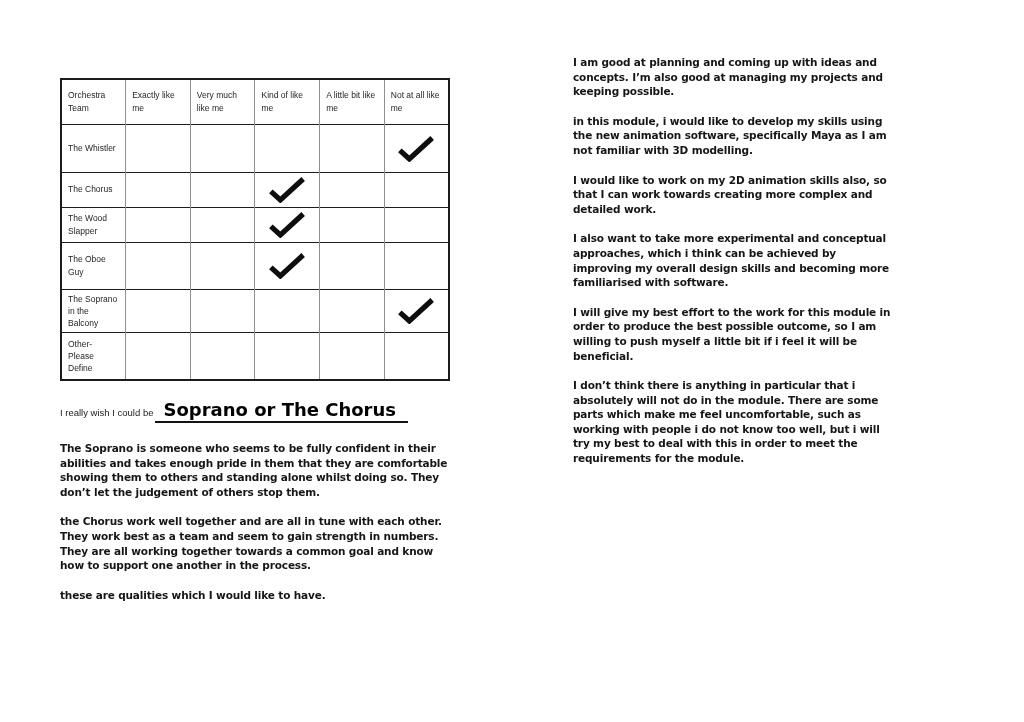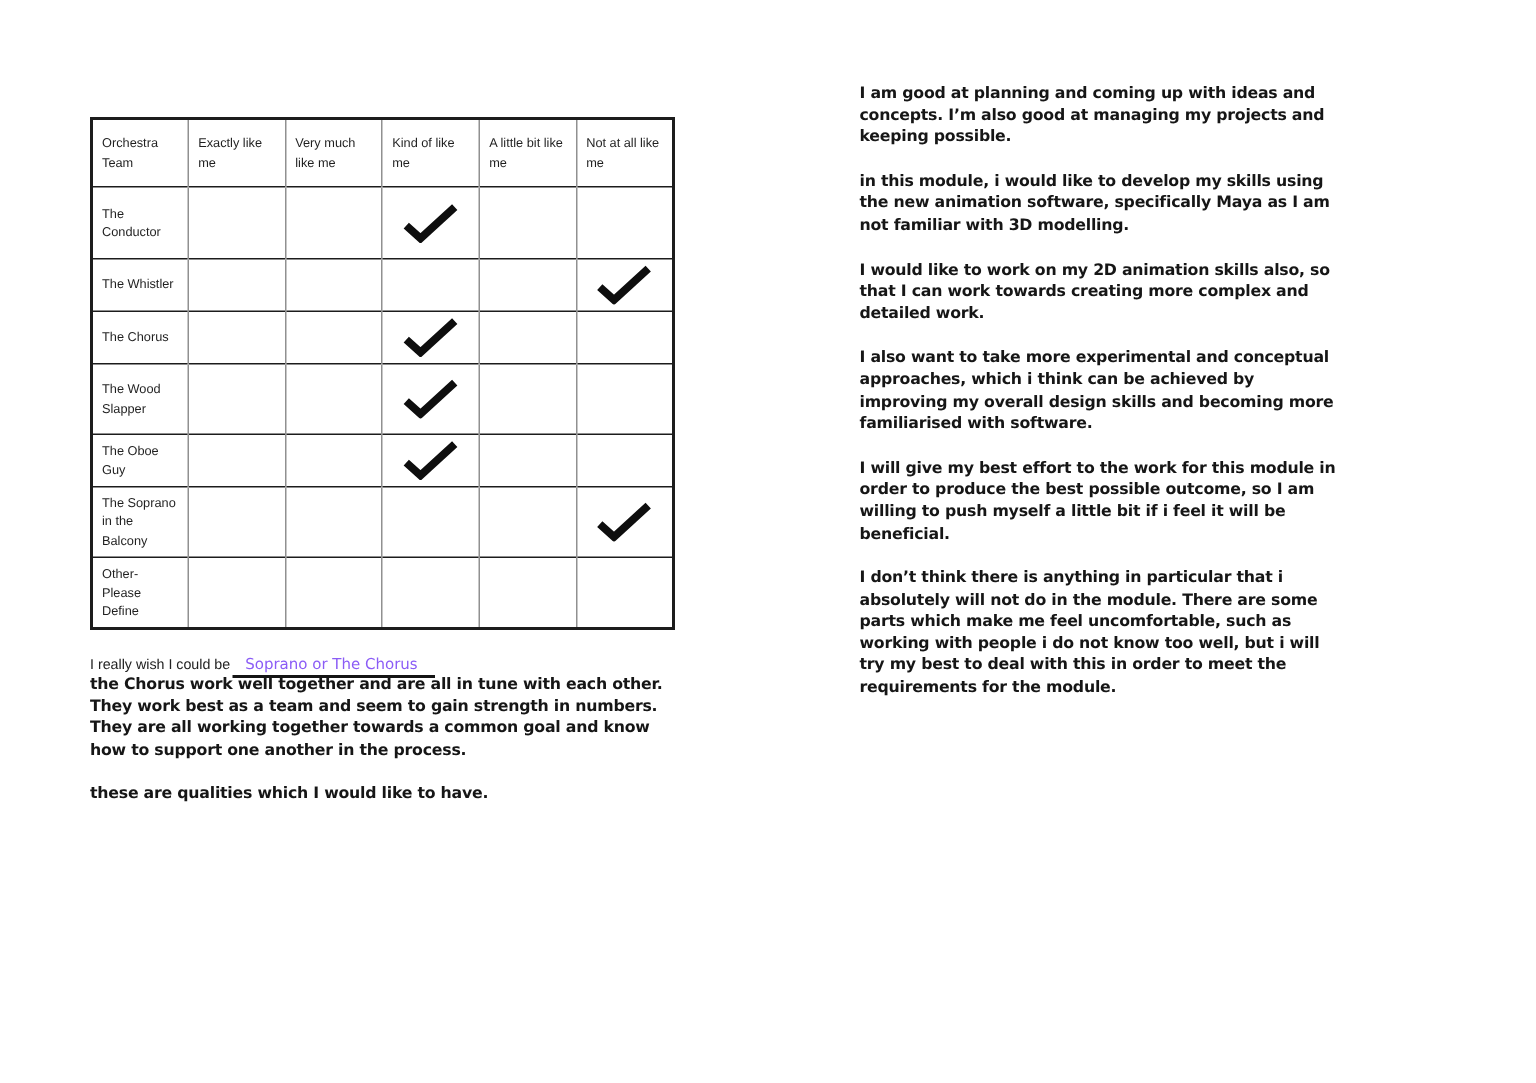--- a/index.html
+++ b/index.html
@@ -58,23 +58,23 @@
   .check-svg { display: block; margin: 0 auto; }
 
   .wish-line {
     margin-top: 18px;
     font-size: 9.5px;
     color: #222;
     white-space: nowrap;
   }
   .wish-answer {
     font-family: "DejaVu Sans", sans-serif;
-    font-weight: 400;
-    font-size: 10px;
-    color: #8b5cf6;
+    font-weight: 700;
+    font-size: 18px;
+    color: #000000;
     border-bottom: 2px solid #141414;
     padding: 0 12px 1px 8px;
     margin-left: 2px;
   }
 
   .body-p {
     font-family: "DejaVu Sans", sans-serif;
     font-weight: 700;
     font-size: 10.5px;
     line-height: 14.6px;
@@ -112,32 +112,20 @@
         <th>Orchestra Team</th>
         <th>Exactly like me</th>
         <th>Very much like me</th>
         <th>Kind of like me</th>
         <th>A little bit like me</th>
         <th>Not at all like me</th>
       </tr>
     </thead>
     <tbody>
         <tr>
-          <td>The Conductor</td>
-          <td class="check-cell"></td>
-          <td class="check-cell"></td>
-          <td class="check-cell">
-            <svg class="check-svg" width="38" height="27" viewBox="0 0 40 28">
-              <path d="M3 16 L13 25 L37 3" fill="none" stroke="#0e0e0e" stroke-width="5.5" stroke-linecap="butt" stroke-linejoin="miter"></path>
-            </svg>
-          </td>
-          <td class="check-cell"></td>
-          <td class="check-cell"></td>
-        </tr>
-        <tr>
           <td>The Whistler</td>
           <td class="check-cell"></td>
           <td class="check-cell"></td>
           <td class="check-cell"></td>
           <td class="check-cell"></td>
           <td class="check-cell">
             <svg class="check-svg" width="38" height="27" viewBox="0 0 40 28">
               <path d="M3 16 L13 25 L37 3" fill="none" stroke="#0e0e0e" stroke-width="5.5" stroke-linecap="butt" stroke-linejoin="miter"></path>
             </svg>
           </td>
@@ -198,20 +186,21 @@
           <td class="check-cell"></td>
           <td class="check-cell"></td>
         </tr>
       </tbody>
   </table>
 
   <div class="wish-line">
     <span>I really wish I could be</span><span class="wish-answer">Soprano or The Chorus</span>
   </div>
 
+  <p class="body-p first-body">The Soprano is someone who seems to be fully confident in their abilities and takes enough pride in them that they are comfortable showing them to others and standing alone whilst doing so. They don’t let the judgement of others stop them.</p>
   <p class="body-p">the Chorus work well together and are all in tune with each other. They work best as a team and seem to gain strength in numbers. They are all working together towards a common goal and know how to support one another in the process.</p>
   <p class="body-p">these are qualities which I would like to have.</p>
 </div>
 
 <div class="right-col">
 
   <p class="body-p">I am good at planning and coming up with ideas and concepts. I’m also good at managing my projects and keeping possible.</p>
   <p class="body-p">in this module, i would like to develop my skills using the new animation software, specifically Maya as I am not familiar with 3D modelling.</p>
   <p class="body-p">I would like to work on my 2D animation skills also, so that I can work towards creating more complex and detailed work.</p>
   <p class="body-p">I also want to take more experimental and conceptual approaches, which i think can be achieved by improving my overall design skills and becoming more familiarised with software.</p>

